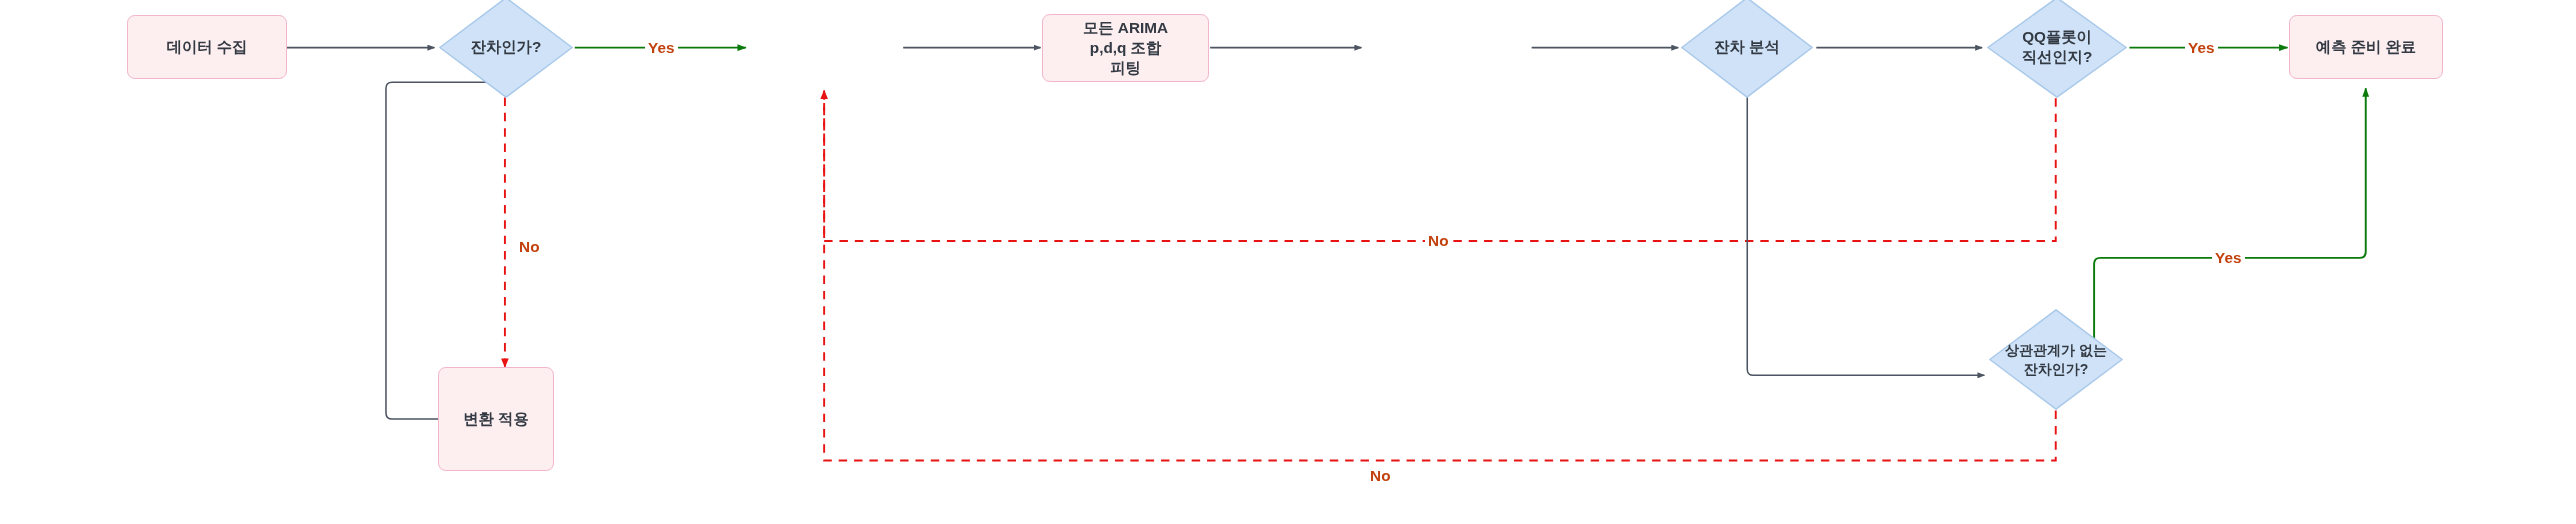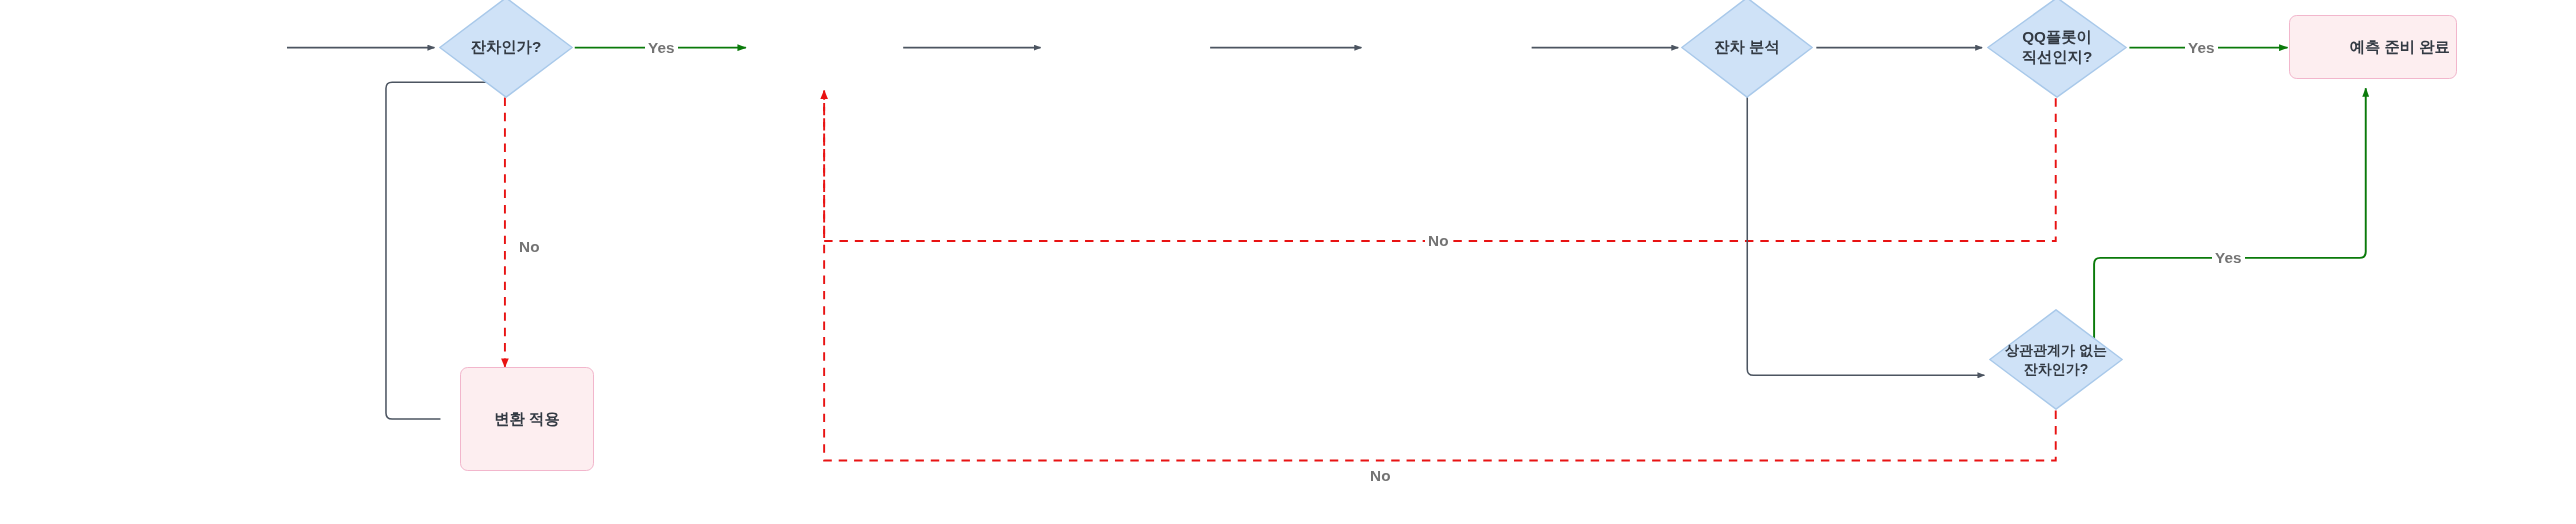--- a/index.html
+++ b/index.html
@@ -59,21 +59,21 @@
   }
   .decision .dlabel {
     position: relative;
     z-index: 2;
     white-space: nowrap;
   }
   .edge-label {
     position: absolute;
     font-size: 15.3px;
     font-weight: bold;
-    color: #737373;
+    color: #c2410c;
     background: #ffffff;
     padding: 0 3.1px;
     white-space: nowrap;
     z-index: 4;
     line-height: 1;
   }
 </style>
 </head>
 <body>
 
@@ -112,33 +112,41 @@
 
     <path d="M 2679,108 L 2679,314 L 1074,314 L 1074,118" fill="none" stroke="#e81313" stroke-width="2.5" stroke-dasharray="11,9" marker-end="url(#arrow-red)"></path>
 
     <path d="M 2277,108 L 2277,481 Q 2277,489 2285,489 L 2586,489" fill="none" stroke="#4c5561" stroke-width="2" marker-end="url(#arrow-dark)"></path>
 
     <path d="M 2729,489 L 2729,344 Q 2729,336 2737,336 L 3075,336 Q 3083,336 3083,328 L 3083,115" fill="none" stroke="#0a7a0a" stroke-width="2.5" marker-end="url(#arrow-green)"></path>
 
     <path d="M 2679,535 L 2679,600 L 1074,600 L 1074,120" fill="none" stroke="#e81313" stroke-width="2.5" stroke-dasharray="11,9"></path>
   </svg>
 
+  <div class="node process" style="left:127px; top:15.3px; width:160px; height:64px;">
+    <span>데이터 수집</span>
+  </div>
 
   <div class="node decision" style="left:436px; top:-6.1px; width:140px; height:107px;">
     <svg class="diamond-shape" viewBox="0 0 182 140" preserveAspectRatio="none">
       <path d="M91,5 L177,70 L91,135 L5,70 Z" fill="#cfe2f7" stroke="#a9c9ea" stroke-width="2" stroke-linejoin="round"></path>
     </svg>
     <span class="dlabel">잔차인가?</span>
   </div>
 
-  <div class="node process" style="left:460px; top:367px; width:134px; height:104px;">
+  <div class="node process" style="left:438px; top:367px; width:116px; height:104px;">
     <span>변환 적용</span>
   </div>
 
 
+  <div class="node process" style="left:1042px; top:14px; width:167px; height:68px; white-space:pre-line;">
+    <span>모든 ARIMA
+p,d,q 조합
+피팅</span>
+  </div>
 
 
   <div class="node decision" style="left:1678px; top:-6.1px; width:138px; height:107px;">
     <svg class="diamond-shape" viewBox="0 0 180 140" preserveAspectRatio="none">
       <path d="M90,5 L175,70 L90,135 L5,70 Z" fill="#cfe2f7" stroke="#a9c9ea" stroke-width="2" stroke-linejoin="round"></path>
     </svg>
     <span class="dlabel">잔차 분석</span>
   </div>
 
   <div class="node decision" style="left:1984px; top:-6.1px; width:146px; height:107px;">
@@ -150,21 +158,21 @@
   </div>
 
   <div class="node decision" style="left:1986px; top:306px; width:140px; height:107px;">
     <svg class="diamond-shape" viewBox="0 0 182 140" preserveAspectRatio="none">
       <path d="M91,5 L177,70 L91,135 L5,70 Z" fill="#cfe2f7" stroke="#a9c9ea" stroke-width="2" stroke-linejoin="round"></path>
     </svg>
     <span class="dlabel" style="white-space:pre-line; font-size:14px;">상관관계가 없는
 잔차인가?</span>
   </div>
 
-  <div class="node process" style="left:2289px; top:15.3px; width:168px; height:64px;justify-content:flex-end;">
+  <div class="node process" style="left:2289px; top:15.3px; width:154px; height:64px;">
     <span>예측 준비 완료</span>
   </div>
 
   <div class="edge-label" style="left:645px; top:40px;">Yes</div>
 
   <div class="edge-label" style="left:516px; top:239px;">No</div>
 
   <div class="edge-label" style="left:1425px; top:233px;">No</div>
 
   <div class="edge-label" style="left:2185px; top:40px;">Yes</div>

